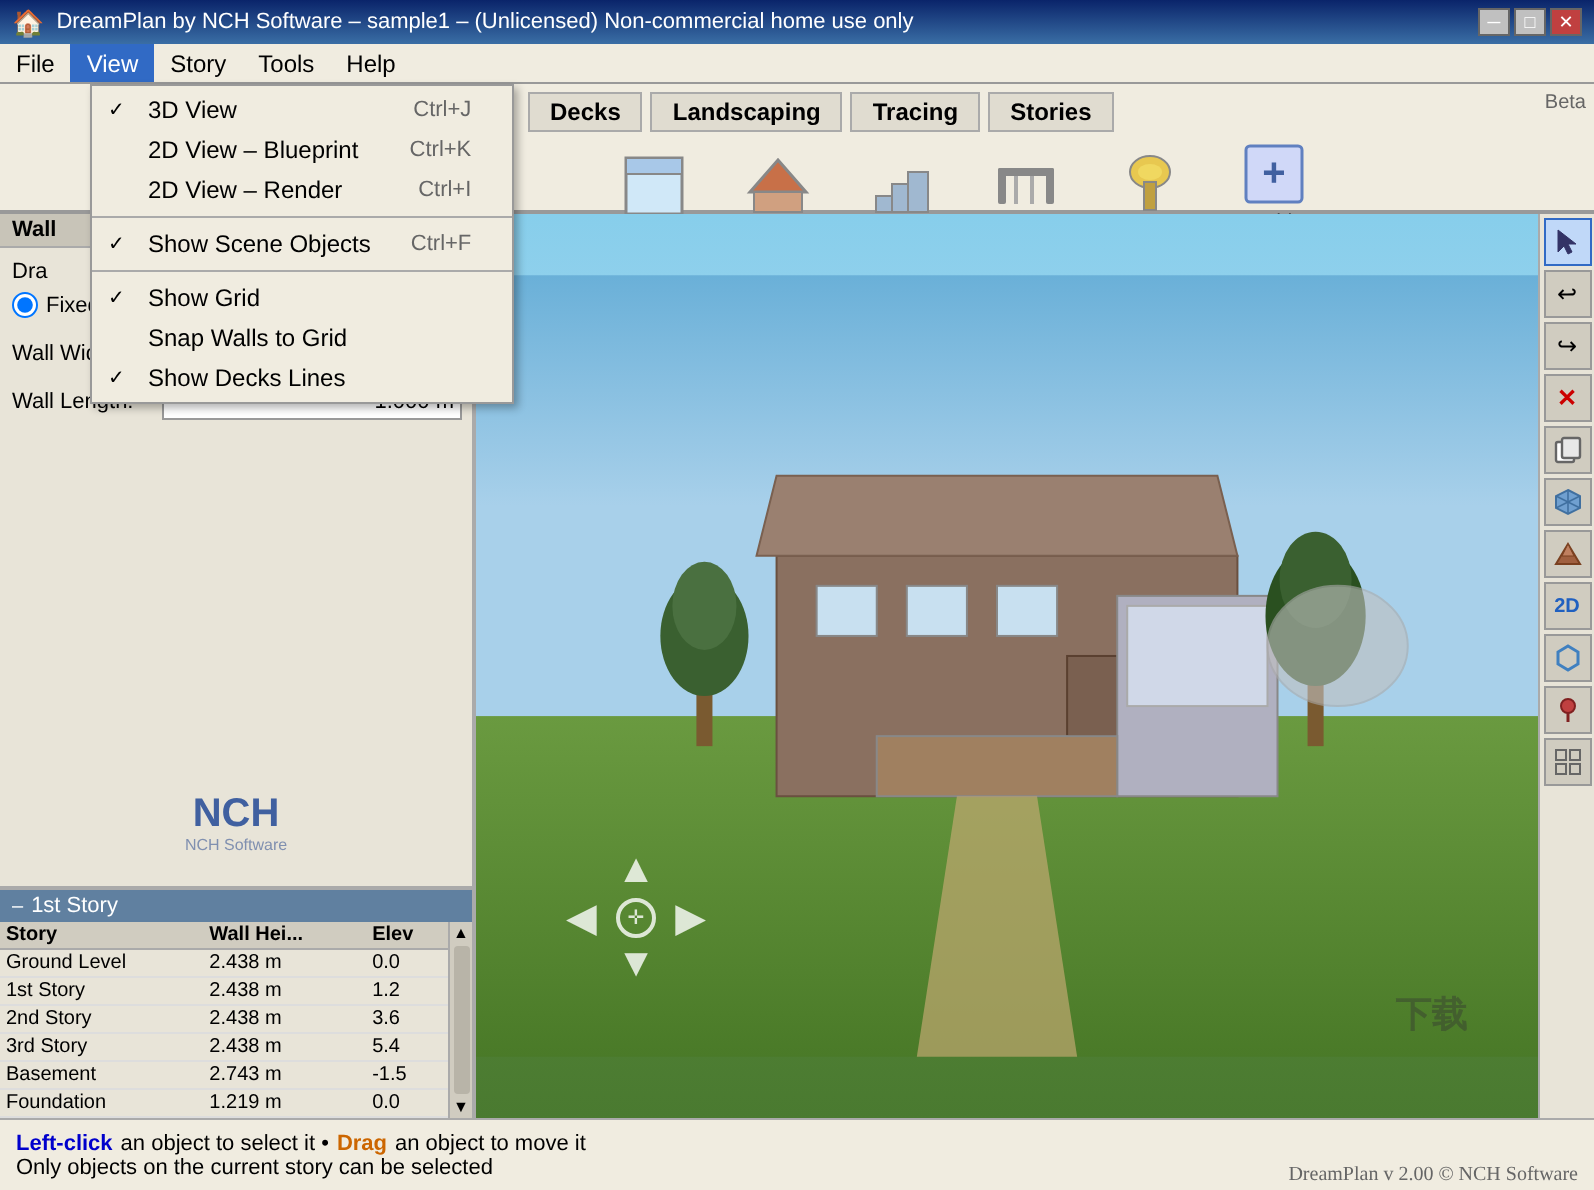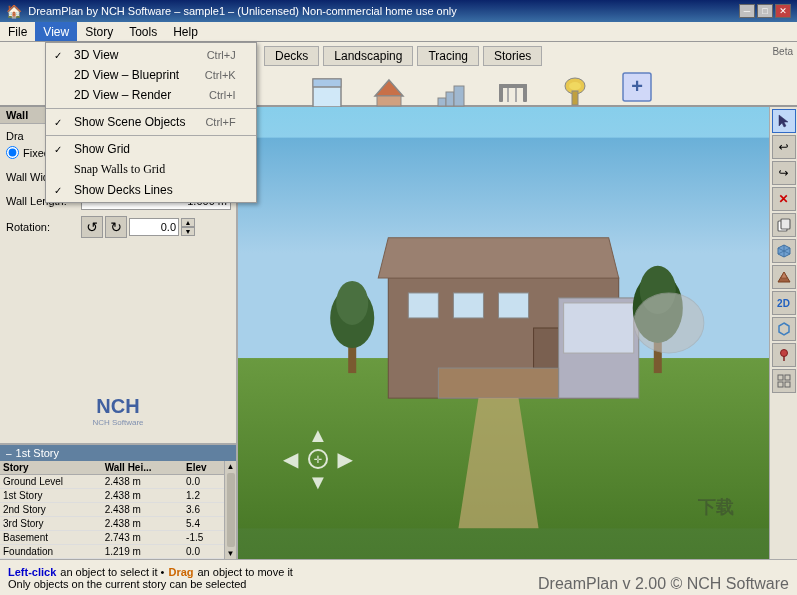--- a/index.html
+++ b/index.html
@@ -468,33 +468,33 @@
       </div>
     </div>
     <div class="dropdown-sep"></div>
     <div class="dropdown-item-wrap" style="position:relative;">
       <div class="dropdown-item" style="width:100%;">
         <span class="checkmark">✓</span>
         <span>Show Grid</span>
       </div>
     </div>
     <div class="dropdown-item-wrap" style="position:relative;">
-      <div class="dropdown-item" style="width:100%;font-family:Liberation Serif, serif;">
+      <div class="dropdown-item" style="width:100%;">
         <span>Snap Walls to Grid</span>
       </div>
     </div>
     <div class="dropdown-item-wrap" style="position:relative;">
       <div class="dropdown-item" style="width:100%;">
         <span class="checkmark">✓</span>
         <span>Show Decks Lines</span>
       </div>
     </div>
   </div>
 
-  <div class="toolbar-top-row" style="margin-top:2px; margin-left:260px;">
+  <div class="toolbar-top-row" style="margin-top:2px; margin-left:260px;font-weight:bold;">
     <div class="top-tab">Decks</div>
     <div class="top-tab">Landscaping</div>
     <div class="top-tab">Tracing</div>
     <div class="top-tab">Stories</div>
   </div>
 
   <div class="social-bar">
     <div class="social-icon" style="background:#3b5998;">f</div>
     <div class="social-icon" style="background:#1da1f2;">t</div>
     <div class="social-icon" style="background:#dd4b39;">G</div>
@@ -618,32 +618,20 @@
   <div class="panel-row">
     <span class="panel-label">Wall Width:</span>
     <input class="panel-input" type="text" value="114 mm" style="">
   </div>
 
   <div class="panel-row">
     <span class="panel-label">Wall Length:</span>
     <input class="panel-input" type="text" value="1.000 m" style="">
   </div>
 
-  <div class="panel-row">
-    <span class="panel-label">Rotation:</span>
-    <div class="rotate-btns">
-      <div class="rotate-btn">↺</div>
-      <div class="rotate-btn">↻</div>
-      <input class="angle-input" type="text" value="0.0" style="">
-      <div class="spin-btns">
-        <div class="spin-btn">▲</div>
-        <div class="spin-btn">▼</div>
-      </div>
-    </div>
-  </div>
 
   <div class="nch-logo-area">
     <svg width="80" height="50" viewBox="0 0 80 50">
       <text x="40" y="28" text-anchor="middle" font-size="20" font-weight="bold" fill="#4060a0" font-family="Arial">NCH</text>
       <text x="40" y="40" text-anchor="middle" font-size="8" fill="#8090b0" font-family="Arial">NCH Software</text>
     </svg>
   </div>
 
   <div class="story-panel">
     <div class="story-title-bar">
@@ -815,14 +803,14 @@
 </div>
 
 <div class="status-bar">
   <div class="status-line1">
     <span class="status-highlight">Left-click</span>
     <span> an object to select it • </span>
     <span class="status-drag">Drag</span>
     <span> an object to move it</span>
   </div>
   <div>Only objects on the current story can be selected</div>
-  <div style="position:absolute; bottom:2px; right:8px; font-size:16px; color:#666;">DreamPlan v 2.00 © NCH Software</div>
+  <div style="position:absolute; bottom:2px; right:8px; font-size:10px; color:#666;font-family:Liberation Serif, serif;">DreamPlan v 2.00 © NCH Software</div>
 </div>
 
 </body></html>

